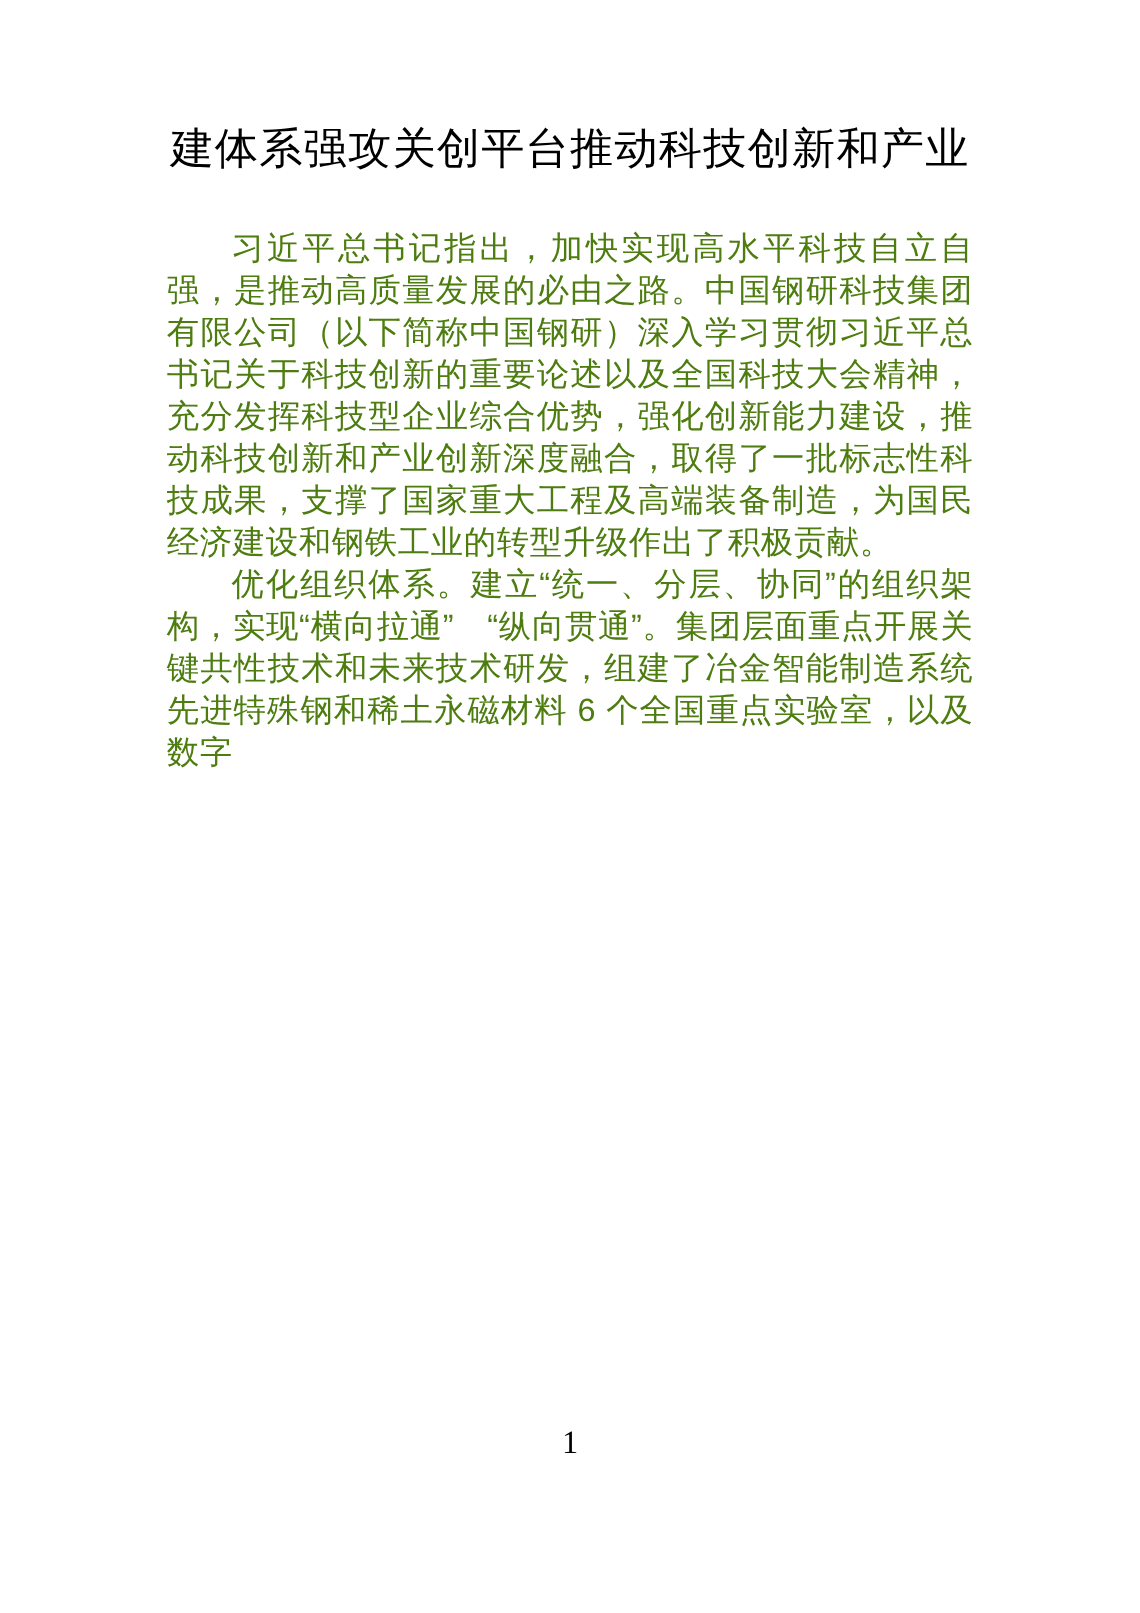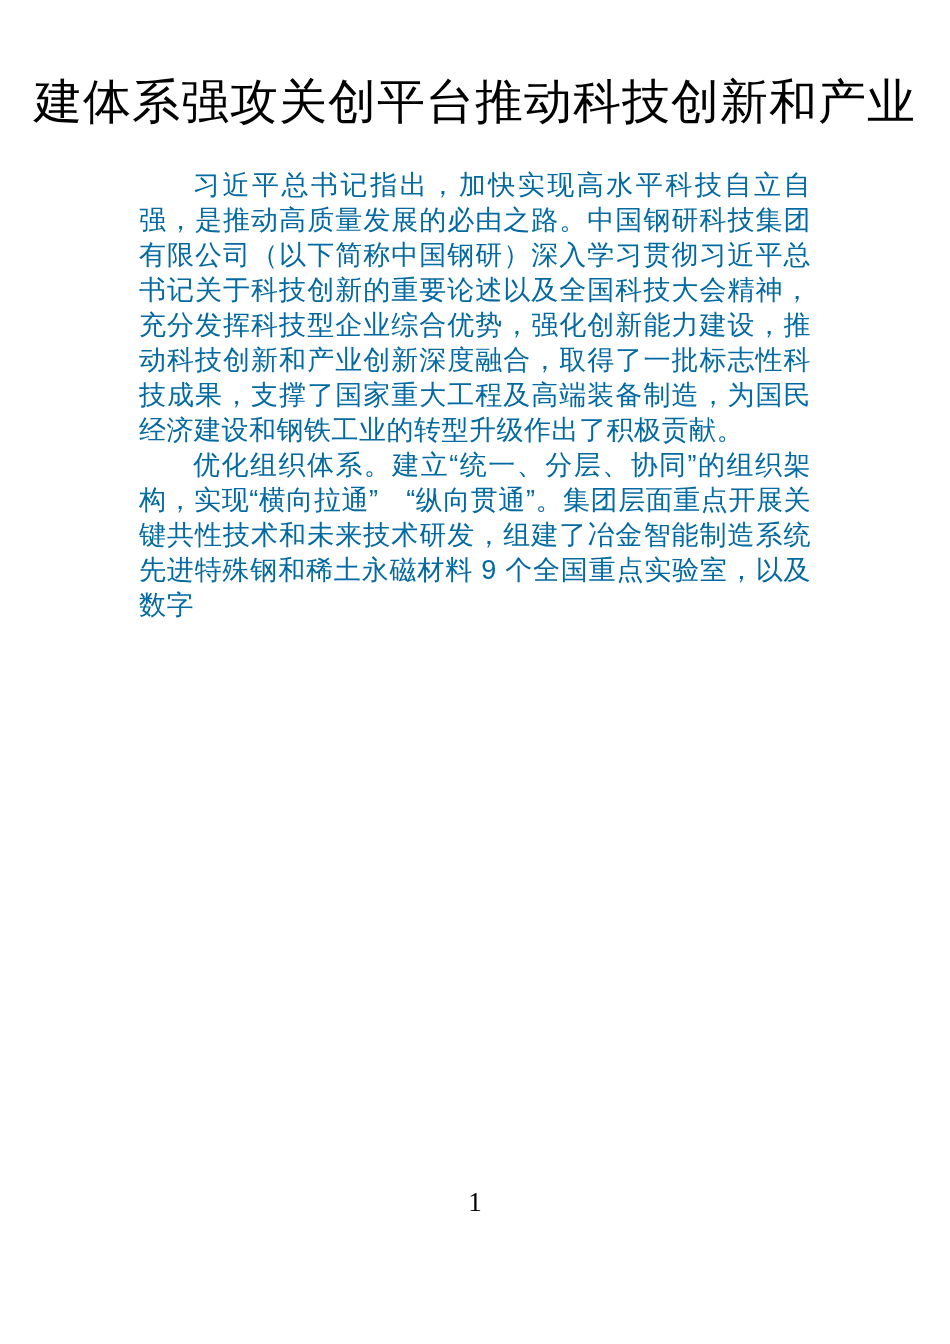--- a/index.html
+++ b/index.html
@@ -12,40 +12,40 @@
     width: 950px;
     height: 1344px;
     margin: 0 auto;
     background: #ffffff;
     color: #000000;
     font-family: "Liberation Sans", sans-serif;
     overflow: hidden;
   }
   .doc-title {
     margin: 0;
-    padding-top: 68px;
+    padding-top: 90px;
     text-align: center;
-    font-size: 48px;
+    font-size: 36px;
     line-height: 68px;
     font-weight: 500;
     letter-spacing: 1px;
     color: #000000;
   }
   .doc-body {
     margin: 32px 139px 0 139px;
   }
   .doc-body p {
     margin: 0;
     font-size: 27px;
     line-height: 35px;
     text-align: justify;
     text-indent: 2em;
     letter-spacing: 0.5px;
     word-break: break-all;
-    color: #0369a1;
+    color: #4d7c0f;
   }
   .page-footer {
     position: absolute;
     top: 1186px;
     left: 0;
     width: 100%;
     text-align: center;
     font-family: "Liberation Serif", serif;
     font-size: 27px;
     line-height: 32px;
@@ -56,20 +56,20 @@
 <body>
 
 <div class="page">
 
   <h1 class="doc-title">
     <div>建体系强攻关创平台推动科技创新和产业</div>
   </h1>
 
   <div class="doc-body">
     <p>习近平总书记指出，加快实现高水平科技自立自强，是推动高质量发展的必由之路。中国钢研科技集团有限公司（以下简称中国钢研）深入学习贯彻习近平总书记关于科技创新的重要论述以及全国科技大会精神，充分发挥科技型企业综合优势，强化创新能力建设，推动科技创新和产业创新深度融合，取得了一批标志性科技成果，支撑了国家重大工程及高端装备制造，为国民经济建设和钢铁工业的转型升级作出了积极贡献。</p>
-    <p>优化组织体系。建立“统一、分层、协同”的组织架构，实现“横向拉通”　“纵向贯通”。集团层面重点开展关键共性技术和未来技术研发，组建了冶金智能制造系统先进特殊钢和稀土永磁材料 9 个全国重点实验室，以及数字</p>
+    <p>优化组织体系。建立“统一、分层、协同”的组织架构，实现“横向拉通”　“纵向贯通”。集团层面重点开展关键共性技术和未来技术研发，组建了冶金智能制造系统先进特殊钢和稀土永磁材料 6 个全国重点实验室，以及数字</p>
   </div>
 
   <div class="page-footer">
     <span>1</span>
   </div>
 
 </div>
 
 </body></html>

